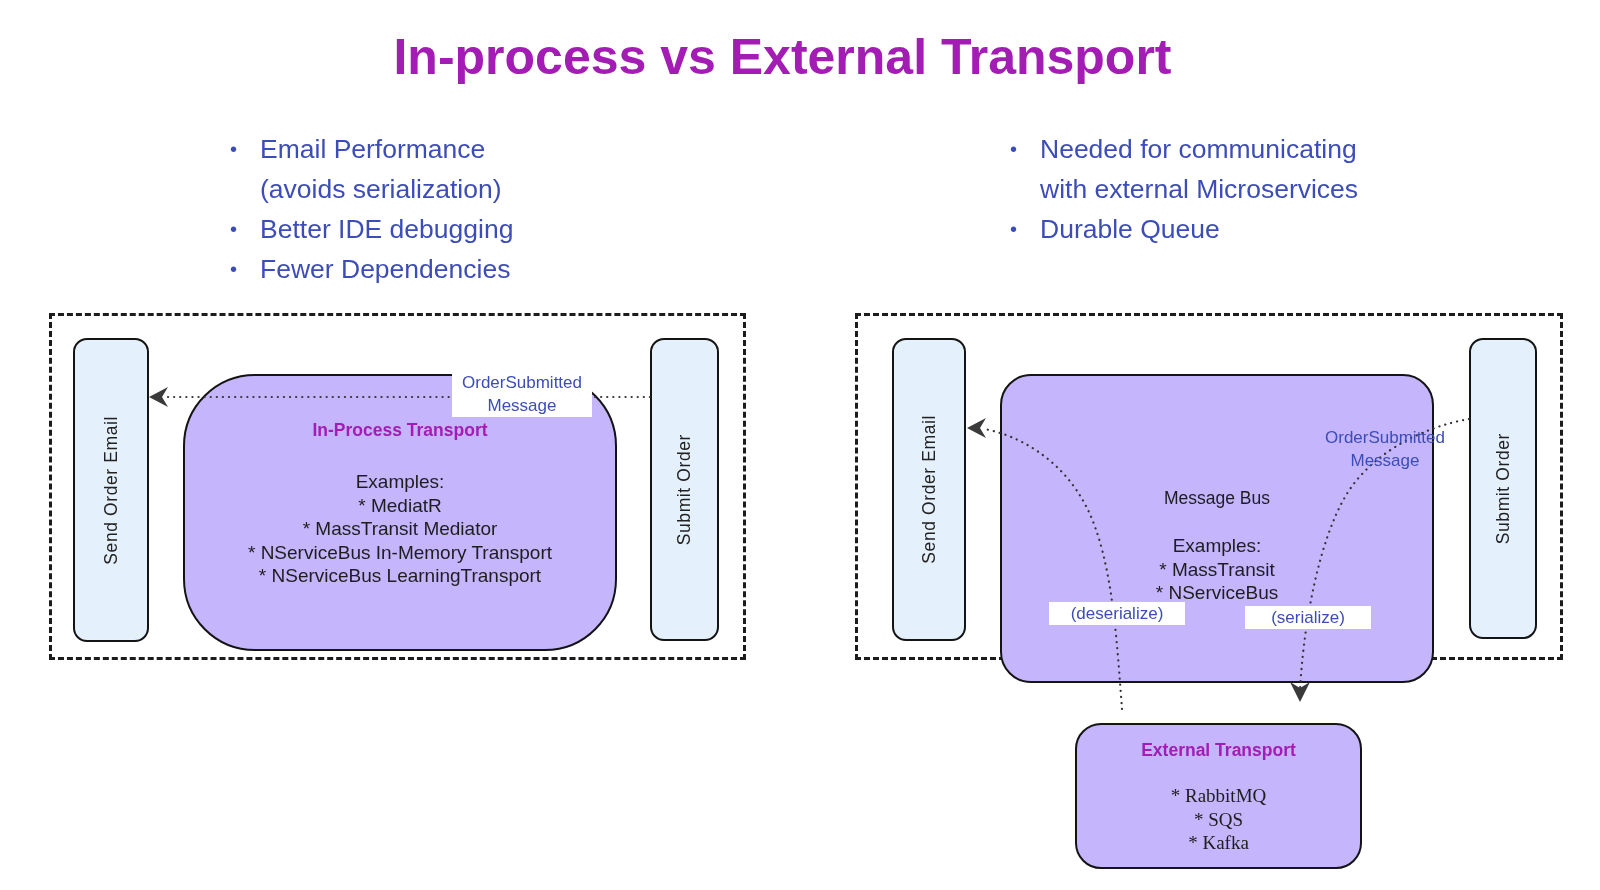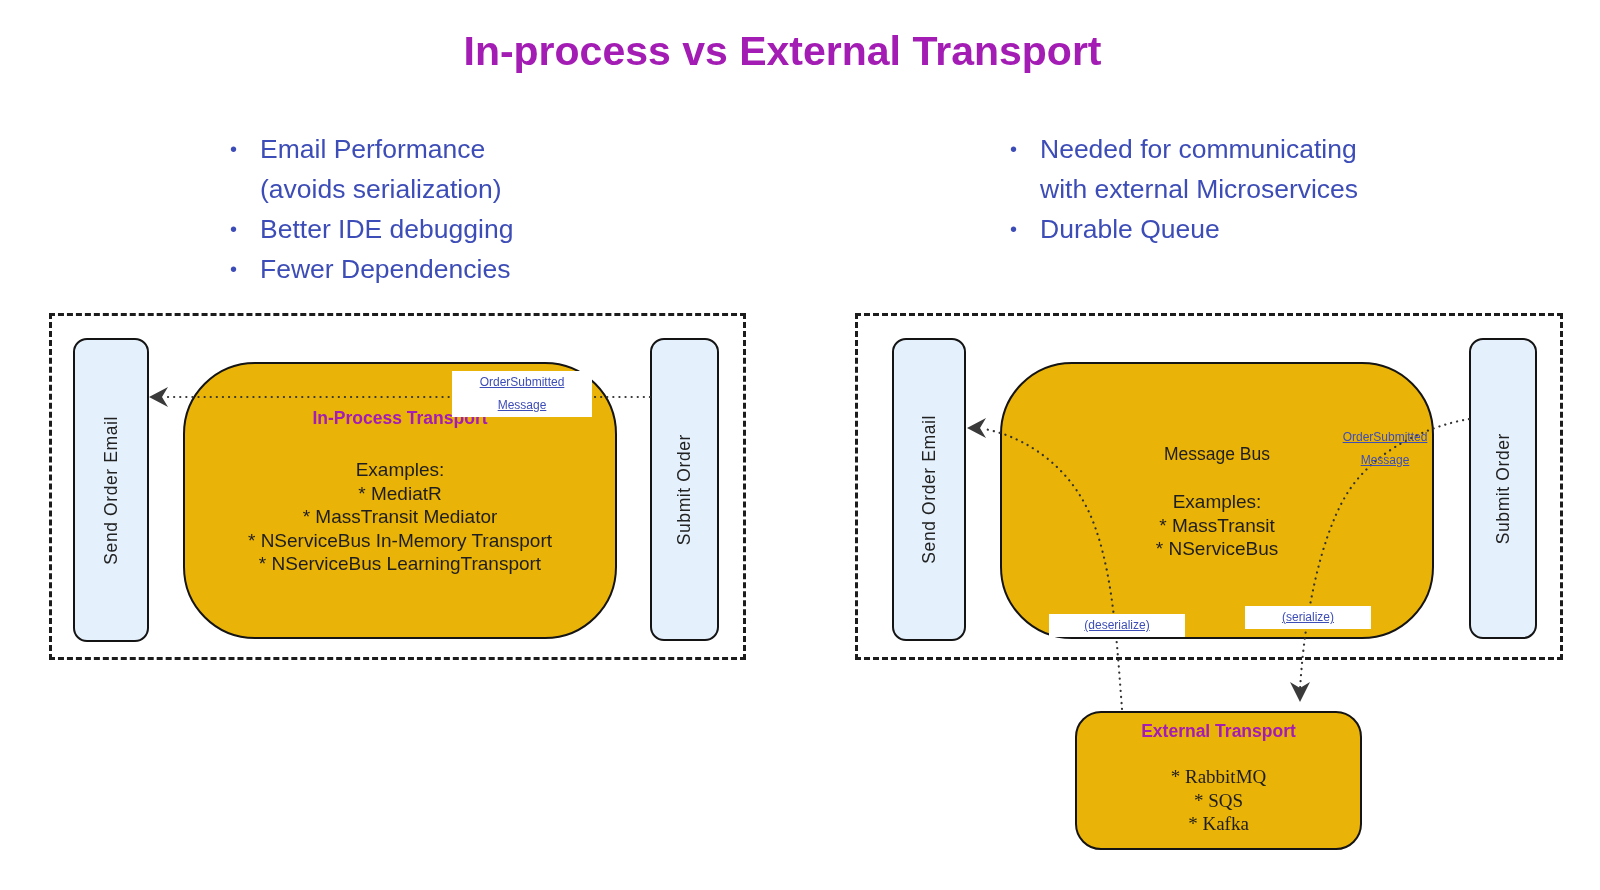--- a/index.html
+++ b/index.html
@@ -7,21 +7,21 @@
     --blue:#3D4DB7;
     --node-fill:#E4F0FB;
     --line:#1b1b1b;
   }
   html,body{margin:0;padding:0;background:#ffffff;}
   body{font-family:"Liberation Sans","DejaVu Sans",sans-serif;color:#222;}
   .page{position:relative;width:1600px;height:890px;background:#fff;overflow:hidden;}
 
   .title{
     position:absolute;left:0;top:28px;width:1565px;
-    text-align:center;font-size:41px;font-weight:700;color:var(--purple);
+    text-align:center;font-size:50px;font-weight:700;color:var(--purple);
     letter-spacing:0px;
   }
 
   
   .bullets{position:absolute;font-size:26.5px;line-height:40px;color:var(--blue);}
   .bullet-item{display:flex;align-items:flex-start;}
   .bullet-dot{width:30px;flex:0 0 30px;text-align:left;font-size:20px;line-height:40px;color:var(--blue);}
   .bullet-lines{flex:1;}
 
   
@@ -33,33 +33,34 @@
     border:2.5px solid #141414;border-radius:14px;
     display:flex;align-items:center;justify-content:center;
   }
   .vnode .vlabel{
     writing-mode:vertical-rl;transform:rotate(180deg);
     font-size:17.5px;color:#222;letter-spacing:0.6px;white-space:nowrap;
   }
 
   
   .round-node{
-    position:absolute;background:#eab308;border:2.5px solid #141414;
+    position:absolute;background:#c4b5fd;border:2.5px solid #141414;
     display:flex;flex-direction:column;align-items:center;
     text-align:center;
+    margin-top:12px;
   }
   .round-node.big{border-radius:72px;}
   .node-title{font-size:17.5px;line-height:24px;font-weight:700;color:var(--purple);}
   .node-title.plain{font-weight:400;color:#1e1e1e;}
   .node-lines{font-size:19px;line-height:23.5px;color:#1e1e1e;}
 
   
   .edge-label{
     position:absolute;text-align:center;color:var(--blue);
-    font-size:12px;line-height:23px;text-decoration:underline;
+    font-size:17px;line-height:23px;
   }
   .edge-label.bg{background:#ffffff;}
 
   .arrow-layer{position:absolute;left:0;top:0;width:1600px;height:890px;pointer-events:none;}
 </style>
 </head>
 <body>
 
 <div class="page">
 
@@ -117,34 +118,34 @@
   <div class="vnode" style="left:650px;top:338px;width:65px;height:299px;">
     <span class="vlabel">Submit Order</span>
   </div>
 
   <div class="dashed-box" style="left:855px;top:313px;width:702px;height:341px;"></div>
 
   <div class="vnode" style="left:892px;top:338px;width:70px;height:299px;">
     <span class="vlabel">Send Order Email</span>
   </div>
 
-  <div class="round-node big" style="left:1000px;top:362px;width:430px;padding-top:78px;box-sizing:content-box;height:195px;">
+  <div class="round-node big" style="left:1000px;top:362px;width:430px;padding-top:110px;box-sizing:content-box;height:195px;border-radius:31px;">
     <div class="node-title plain">Message Bus</div>
     <div class="node-lines" style="margin-top:24px;">
       <div>Examples:</div>
       <div>* MassTransit</div>
       <div>* NServiceBus</div>
     </div>
   </div>
 
   <div class="vnode" style="left:1469px;top:338px;width:64px;height:297px;">
     <span class="vlabel">Submit Order</span>
   </div>
 
-  <div class="round-node" style="left:1075px;top:711px;width:283px;border-radius:26px;padding-top:6px;box-sizing:content-box;height:129px;">
+  <div class="round-node" style="left:1075px;top:711px;width:283px;border-radius:26px;padding-top:13px;box-sizing:content-box;height:129px;">
     <div class="node-title">External Transport</div>
     <div class="node-lines" style="margin-top:22px;font-family:Liberation Serif, serif;">
       <div>* RabbitMQ</div>
       <div>* SQS</div>
       <div>* Kafka</div>
     </div>
   </div>
 
   <svg class="arrow-layer" viewBox="0 0 1600 890">
 
@@ -161,17 +162,17 @@
   <div class="edge-label bg" style="left:452px;top:371px;width:140px;">
     <div>OrderSubmitted</div>
     <div>Message</div>
   </div>
 
   <div class="edge-label" style="left:1315px;top:426px;width:140px;">
     <div>OrderSubmitted</div>
     <div>Message</div>
   </div>
 
-  <div class="edge-label bg" style="left:1049px;top:602px;width:136px;margin-top:12px;">(deserialize)</div>
+  <div class="edge-label bg" style="left:1049px;top:602px;width:136px;">(deserialize)</div>
 
   <div class="edge-label bg" style="left:1245px;top:606px;width:126px;">(serialize)</div>
 
 </div>
 
 </body></html>

